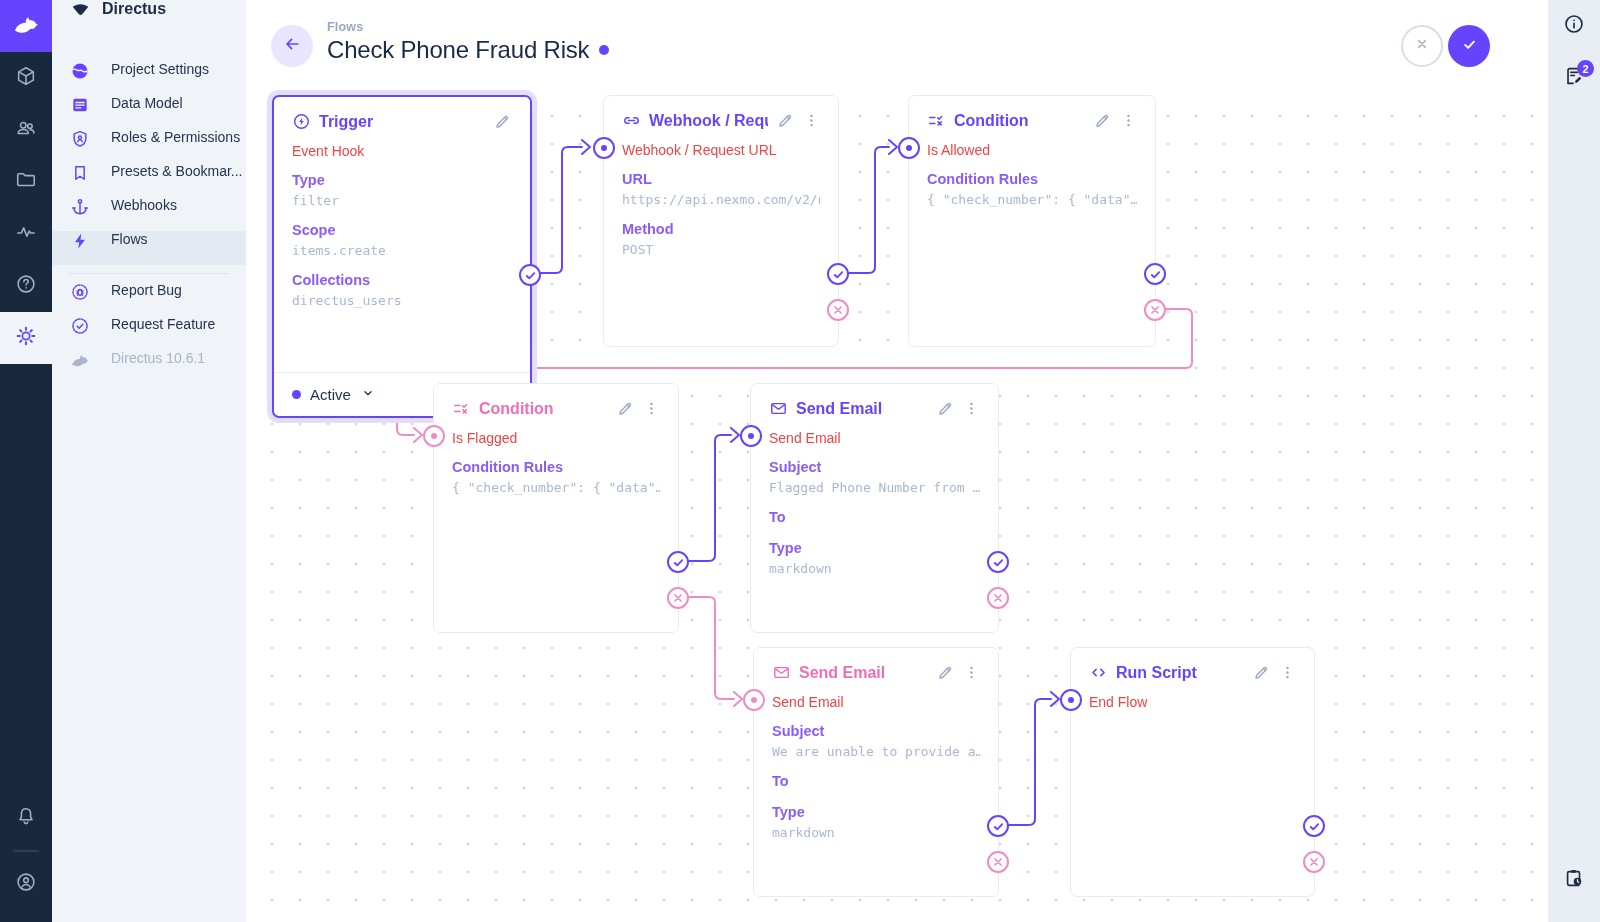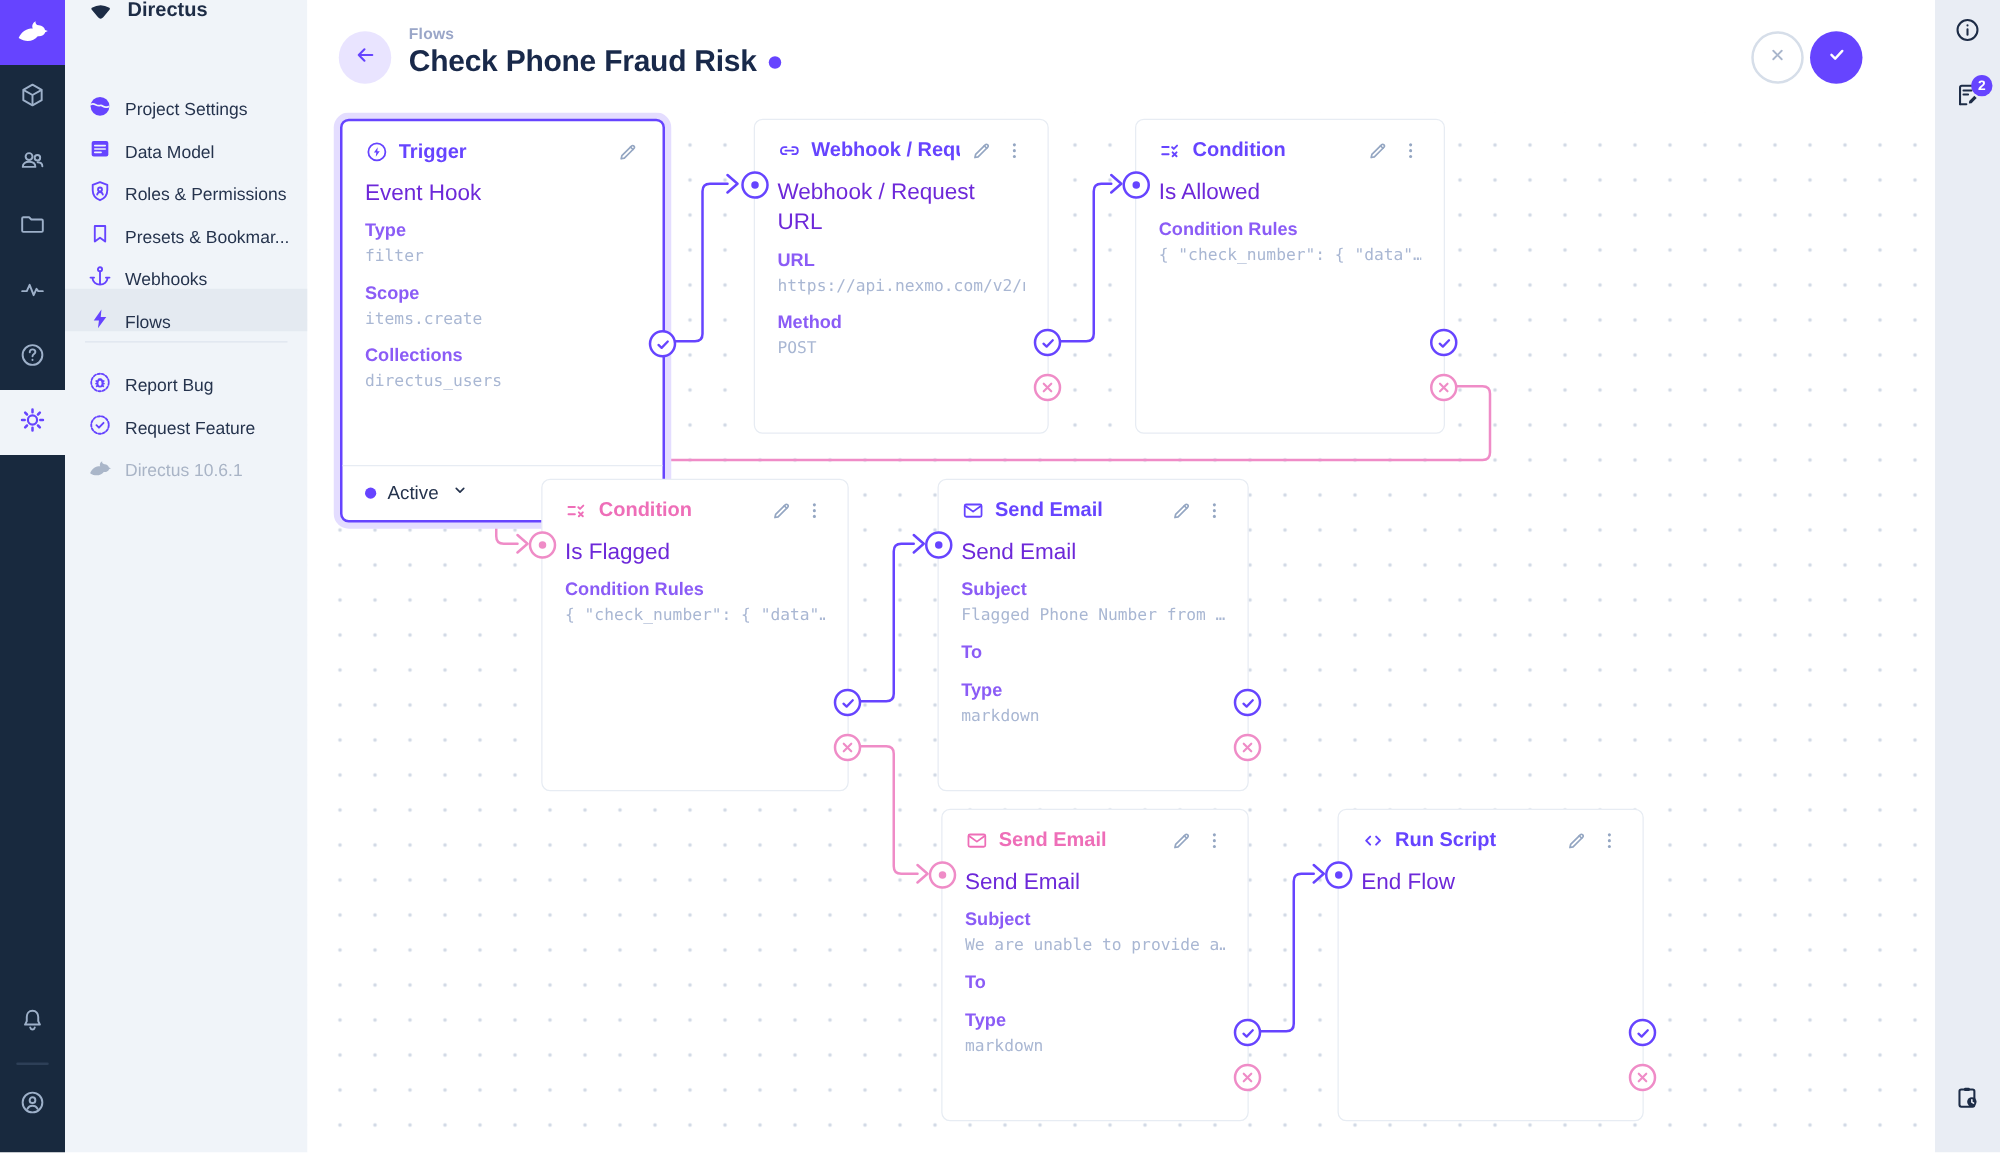--- a/index.html
+++ b/index.html
@@ -12,57 +12,57 @@
   .mbtn { height:52px; display:flex; align-items:center; justify-content:center; color:#9db0c9; cursor:pointer; }
   .mbtn.active { background:#f0f4f9; color:#6644ff; }
   .mspacer { flex:1; }
   .mdivider { height:2px; background:#2d3f57; margin:6px 13px; border-radius:1px; }
   .modbar .pad-b { height:12px; }
 
   
   .nav { width:194px; background:#f0f4f9; flex-shrink:0; display:flex; flex-direction:column; }
   .nav-head { height:52px; display:flex; gap:11px; padding:0 17px; font-size:16px; font-weight:600; color:#1d2c46; }
   .nav-list { padding-top:9px; }
-  .nav-item { height:34px; display:flex; align-items:flex-end; gap:9px; padding:0 17px; font-size:14px; font-weight:500; color:#25334d; cursor:pointer; white-space:nowrap; }
+  .nav-item { height:34px; display:flex; align-items:flex-start; gap:20px; padding:0 17px; font-size:14px; font-weight:500; color:#25334d; cursor:pointer; white-space:nowrap; }
   .nav-item.active { background:#e4eaf1; }
   .nav-div { border-top:1px solid #dde4ee; margin:8px 16px; }
   .nav-version { color:#a9b4c6; }
   .nicon { width:22px; display:flex; justify-content:center; flex-shrink:0; }
 
   
   .main { position:relative; flex:1; background-color:#fff;
           background-image:radial-gradient(circle, #d2dae6 1.3px, transparent 1.7px);
           background-size:28px 28px; background-position:12px 18px; }
   .topbar { position:absolute; left:0; top:0; right:0; height:90px; background:#fff; z-index:5; }
   .backbtn { position:absolute; left:25px; top:25px; width:42px; height:42px; border-radius:50%; background:#e9e4ff; display:flex; align-items:center; justify-content:center; cursor:pointer; }
   .headtext { position:absolute; left:81px; top:20px; }
   .crumb { font-size:12.5px; font-weight:600; color:#9aa6c8; letter-spacing:.2px; }
   .titlerow { display:flex; align-items:center; gap:10px; margin-top:2px; }
-  .ptitle { font-size:24px; font-weight:700; color:#19294a; letter-spacing:-.2px; }
+  .ptitle { font-size:24px; font-weight:400; color:#19294a; letter-spacing:-.2px; }
   .unsaved { width:10px; height:10px; border-radius:50%; background:#6644ff; }
   .actions { position:absolute; top:25px; right:58px; display:flex; gap:5px; z-index:6; }
   .abtn { width:42px; height:42px; border-radius:50%; display:flex; align-items:center; justify-content:center; cursor:pointer; }
   .abtn.ghost { background:#fff; border:2px solid #d6dee9; }
   .abtn.primary { background:#6644ff; }
 
   
   .wires { position:absolute; left:0; top:0; z-index:2; }
   .wires path { fill:none; stroke-width:2; stroke-linecap:round; stroke-linejoin:round; }
   .wire-purple { stroke:#6644ff; }
   .wire-pink { stroke:#ef8cc7; }
 
   
   .card { position:absolute; background:#fff; border:1.5px solid #e7ecf3; border-radius:7px; padding:0 18px; z-index:3; }
   .card.selected { border:2px solid #6644ff; box-shadow:0 0 0 5px #e4ddff; }
   .card-head { display:flex; align-items:center; gap:8px; padding-top:15px; }
   .cicon { color:#6644ff; display:flex; flex-shrink:0; }
   .ctitle { flex:1; font-size:16px; font-weight:700; color:#6644ff; white-space:nowrap; overflow:hidden; }
   .pinkhead .cicon, .pinkhead .ctitle { color:#ee6eb8; }
   .hbtn { display:flex; flex-shrink:0; cursor:pointer; color:#94a6c2; }
-  .cname { margin-top:11px; font-size:18px; color:#6d28d9; line-height:1.35; }
+  .cname { margin-top:11px; font-size:14px; color:#ef4444; line-height:1.35; }
   .flabel { margin-top:9px; font-size:14.5px; font-weight:700; color:#8b5cf6; line-height:1.45; }
   .fvalue { margin-top:1px; font-family:"DejaVu Sans Mono", monospace; font-size:13px; color:#a9b7d3; white-space:nowrap; overflow:hidden; line-height:1.45; }
   .tfooter { position:absolute; left:0; right:0; bottom:0; height:44px; border-top:1px solid #e7ecf3; display:flex; align-items:center; gap:9px; padding:0 18px; cursor:pointer; }
   .sdot { width:9px; height:9px; border-radius:50%; background:#6644ff; }
   .tstatus { font-size:15px; color:#25334d; }
 
   .conn { position:absolute; width:22px; height:22px; border-radius:50%; background:#fff; border:2px solid #6644ff; display:flex; align-items:center; justify-content:center; z-index:6; cursor:pointer; }
   .conn.pink { border-color:#ef8cc7; }
   .conn.in { left:-11px; top:41px; }
   .conn.resolve { right:-11px; top:167px; }

